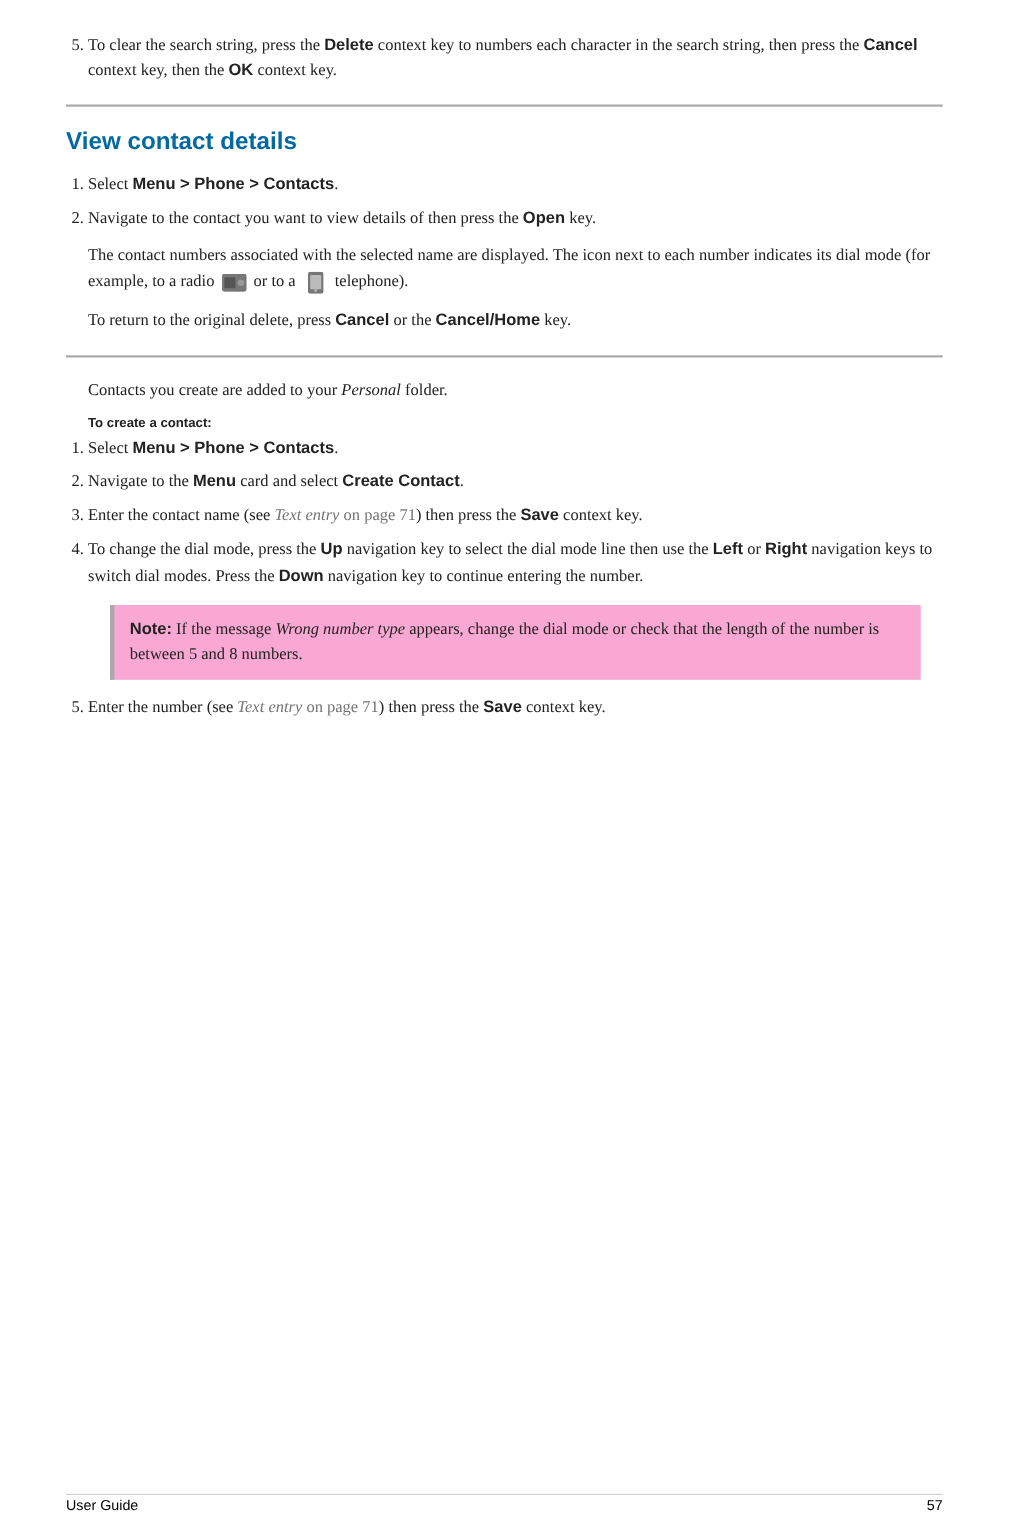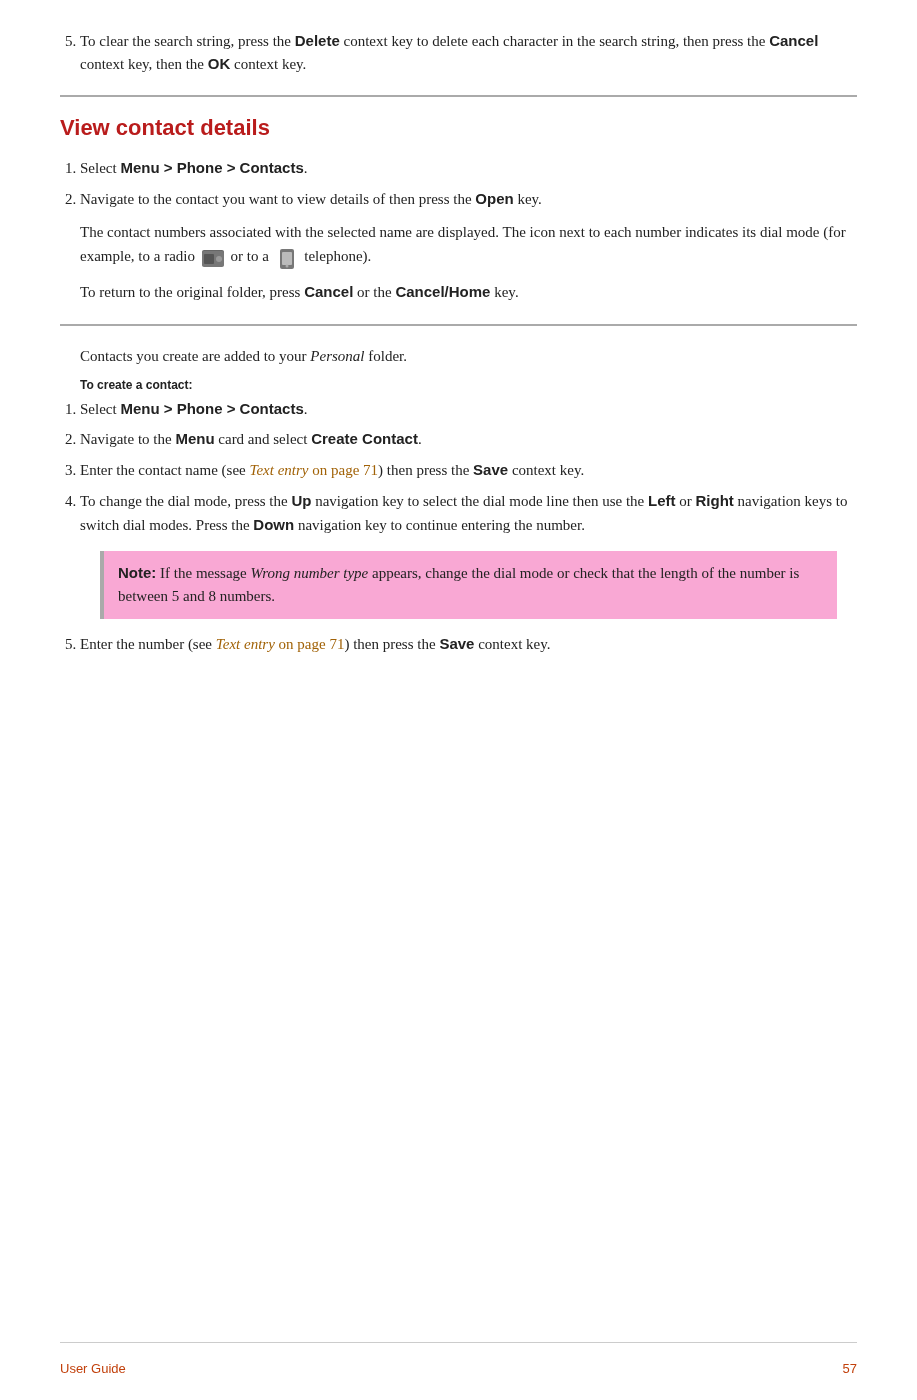--- a/index.html
+++ b/index.html
@@ -18,21 +18,21 @@
     .section-divider {
       border: none;
       border-top: 2px solid #aaa;
       margin: 20px 0 18px 0;
     }
 
     .section-title {
       font-family: Arial, Helvetica, sans-serif;
       font-size: 22px;
       font-weight: bold;
-      color: #b91c1c;
+      color: #0369a1;
       margin-bottom: 16px;
     }
 
     .step-list {
       margin-left: 20px;
       margin-bottom: 10px;
     }
 
     .step-list li {
       margin-bottom: 8px;
@@ -56,21 +56,21 @@
     b, strong {
       font-family: Arial, Helvetica, sans-serif;
       font-weight: bold;
     }
 
     em {
       font-style: italic;
     }
 
     .link-text {
-      color: #a16207;
+      color: #737373;
       text-decoration: none;
     }
 
     .note-box {
       border-left: 4px solid #aaa;
       background: #f9a8d4;
       margin: 14px 20px 14px 20px;
       padding: 10px 14px;
       line-height: 1.55;
     }
@@ -100,23 +100,23 @@
     .footer {
       position: absolute;
       bottom: 24px;
       left: 60px;
       right: 60px;
       display: flex;
       justify-content: space-between;
       align-items: center;
       font-family: Arial, Helvetica, sans-serif;
       font-size: 13px;
-      color: #c2410c;
+      color: #000000;
       border-top: 1px solid #ccc;
-      padding-top: 18px;
+      padding-top: 2px;
     }
 
     .section-block {
       margin-bottom: 10px;
     }
 
     .top-content {
       margin-bottom: 10px;
     }
 
@@ -124,21 +124,21 @@
       margin-bottom: 8px;
       line-height: 1.6;
     }
   </style>
 </head>
 <body>
 
 <div class="top-content">
   <ol start="5" class="step-list">
     <li>
-      <span>To clear the search string, press the </span><strong>Delete</strong><span> context key to delete each character in the search string, then press the </span><strong>Cancel</strong><span> context key, then the </span><strong>OK</strong><span> context key.</span>
+      <span>To clear the search string, press the </span><strong>Delete</strong><span> context key to numbers each character in the search string, then press the </span><strong>Cancel</strong><span> context key, then the </span><strong>OK</strong><span> context key.</span>
     </li>
   </ol>
 </div>
 
 <hr class="section-divider">
 
 <div class="section-block">
   <h2 class="section-title">View contact details</h2>
 
   <ol class="step-list">
@@ -166,21 +166,21 @@
       <svg width="20" height="20" xmlns="http://www.w3.org/2000/svg" style="vertical-align:middle; margin:0 2px;">
         <rect width="14" height="20" x="3" rx="2" fill="#777"></rect>
         <rect width="10" height="13" x="5" y="3" rx="1" fill="#bbb"></rect>
         <circle cx="10" cy="17" r="1.5" fill="#aaa"></circle>
       </svg>
     </span>
     <span>telephone).</span>
   </p>
 
   <p class="body-para">
-    <span>To return to the original folder, press </span><strong>Cancel</strong><span> or the </span><strong>Cancel/Home</strong><span> key.</span>
+    <span>To return to the original delete, press </span><strong>Cancel</strong><span> or the </span><strong>Cancel/Home</strong><span> key.</span>
   </p>
 </div>
 
 <hr class="section-divider">
 
 <div class="section-block">
 
   <p class="body-para">
     <span>Contacts you create are added to your </span><em>Personal</em><span> folder.</span>
   </p>

